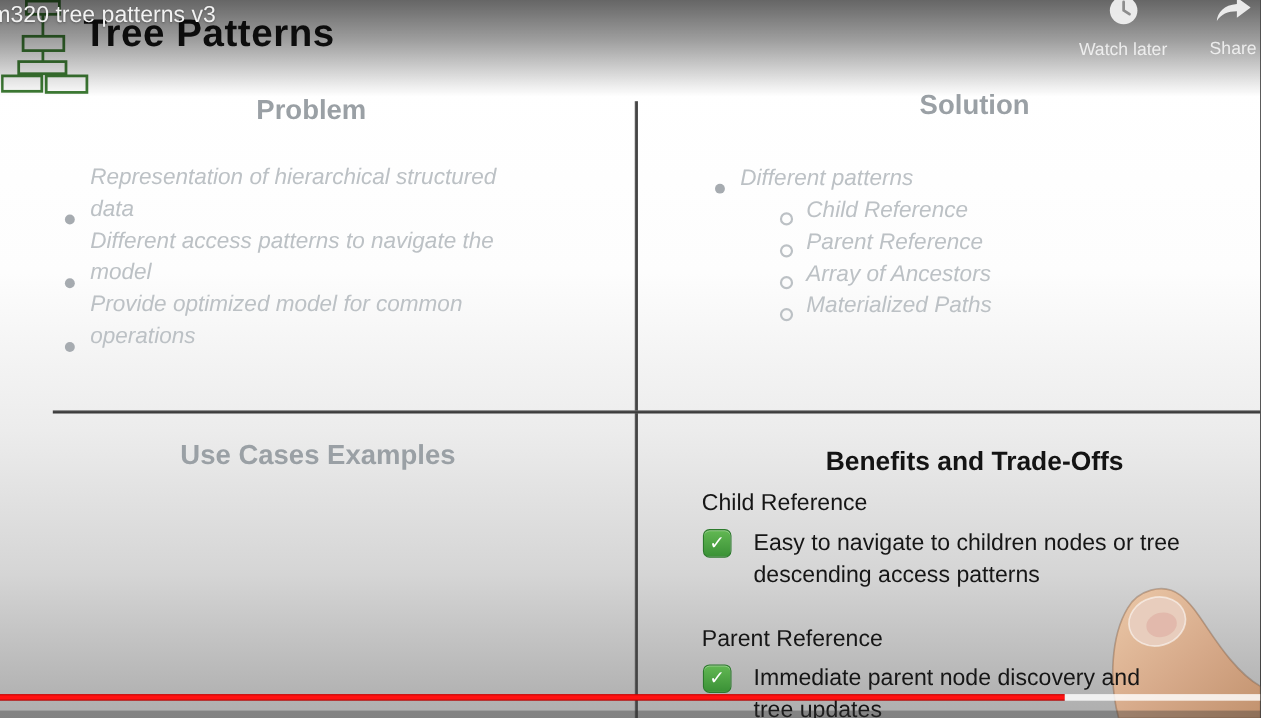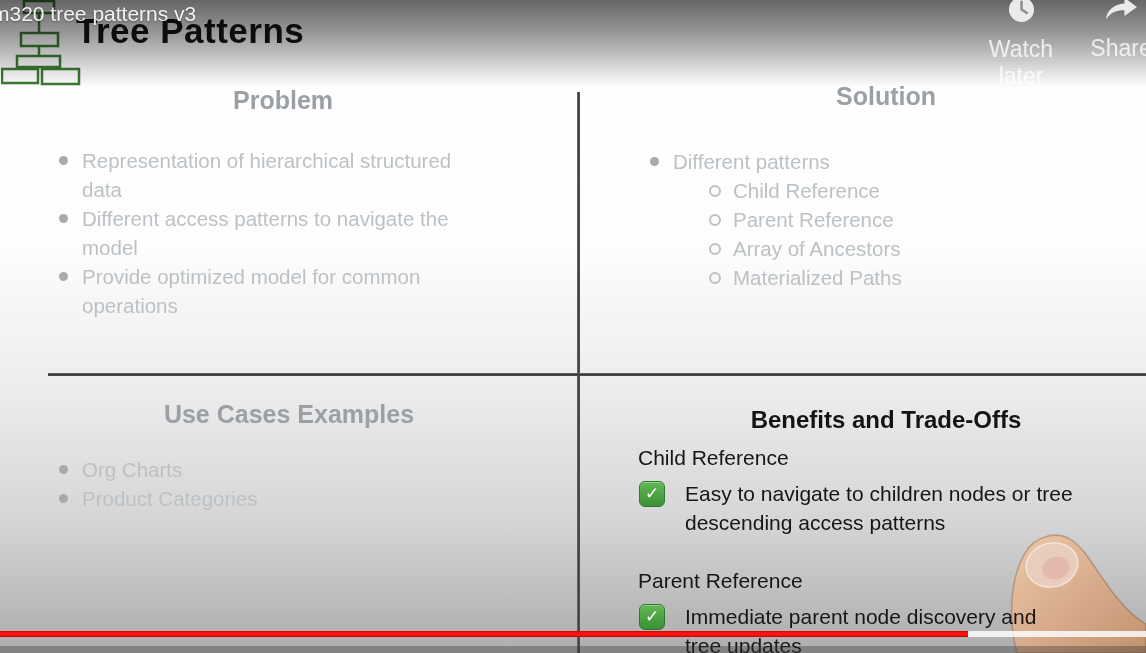--- a/index.html
+++ b/index.html
@@ -19,42 +19,42 @@
   .quad-heading{position:absolute;font-size:25px;font-weight:bold;color:#9aa0a5;text-align:center;}
   .quad-heading.dark{color:#141414;font-size:24px;}
   .h-problem{left:0;top:86px;width:566px;}
   .h-solution{left:606px;top:82px;width:560px;}
   .h-usecases{left:0;top:400px;width:578px;}
   .h-benefits{left:606px;top:406px;width:560px;}
   .bullet-list{position:absolute;font-size:20.5px;color:#bcc1c5;line-height:29px;}
   .l-problem{left:54px;top:146px;width:492px;}
   .l-usecases{left:54px;top:455px;width:492px;}
   .l-solution{left:645px;top:147px;width:470px;}
-  .bullet-row{display:flex;align-items:flex-start;}
+  .bullet-row{display:flex;align-items:flex-end;font-style:italic;}
   .dot{flex:0 0 auto;width:9px;height:9px;border-radius:50%;background:#a6abb0;margin:10px 14px 0 5px;}
   .ring{flex:0 0 auto;width:8px;height:8px;border-radius:50%;border:2px solid #bcc1c5;margin:9px 12px 0 64px;background:transparent;}
   .btext{flex:1 1 auto;}
   
   .benefits{position:absolute;left:638px;top:443px;width:478px;font-size:21px;color:#161616;line-height:29px;}
   .pattern-label{margin:0 0 7px 0;}
   .benefit-row{display:flex;align-items:flex-start;margin-bottom:29px;}
   .checkbox{flex:0 0 auto;width:24px;height:24px;margin:2px 20px 0 1px;border-radius:6px;
     background:linear-gradient(180deg,#62b853,var(--check-green,#3a9136));
     border:1px solid #2c7a2c;color:#fff;font-size:17px;font-weight:bold;text-align:center;line-height:23px;
     box-shadow:inset 0 1px 0 rgba(255,255,255,0.35);}
   
   .player-ui{position:absolute;inset:0;z-index:3;pointer-events:none;border-radius:16px;}
   .scrim{position:absolute;left:0;top:0;right:0;height:88px;
     background:linear-gradient(180deg,rgba(0,0,0,0.58) 0%,rgba(0,0,0,0.36) 42%,rgba(0,0,0,0) 100%);}
   .video-title{position:absolute;left:-8px;top:2px;font-size:21px;color:#f2f2f2;white-space:nowrap;
     text-shadow:0 1px 2px rgba(0,0,0,0.35);pointer-events:auto;}
   .wl-btn,.share-btn{position:absolute;top:-4px;text-align:center;pointer-events:auto;cursor:pointer;}
   .wl-btn{left:966px;width:110px;}
   .share-btn{left:1086px;width:70px;}
-  .ctrl-label{display:block;margin-top:9px;font-size:23px;color:rgba(255,255,255,0.78);}
+  .ctrl-label{display:block;margin-top:9px;font-size:16px;color:rgba(255,255,255,0.78);}
   .progress-played{position:absolute;left:0;top:631px;width:968px;height:6px;pointer-events:auto;
     background:linear-gradient(180deg,#c40000,var(--progress-red,#ff1212) 30%,var(--progress-red,#ff1212) 72%,#ad0000);}
   .progress-rest{position:absolute;left:968px;top:631px;width:178px;height:6px;pointer-events:auto;
     background:rgba(255,255,255,0.82);}
   .bottom-strip{position:absolute;left:0;bottom:0;width:100%;height:7px;background:rgba(50,50,50,0.35);}
 </style>
 </head>
 <body>
 
 <div class="stage">
@@ -136,30 +136,20 @@
         <span class="ring"></span>
         <div class="btext">Array of Ancestors</div>
       </div>
       <div class="bullet-row">
         <span class="ring"></span>
         <div class="btext">Materialized Paths</div>
       </div>
     </div>
 
     <div class="quad-heading h-usecases">Use Cases Examples</div>
-    <div class="bullet-list l-usecases">
-      <div class="bullet-row">
-        <span class="dot"></span>
-        <div class="btext">Org Charts</div>
-      </div>
-      <div class="bullet-row">
-        <span class="dot"></span>
-        <div class="btext">Product Categories</div>
-      </div>
-    </div>
 
     <div class="quad-heading dark h-benefits">Benefits and Trade-Offs</div>
     <div class="benefits">
       <div class="pattern-label">Child Reference</div>
       <div class="benefit-row">
         <span class="checkbox">✓</span>
         <div class="btext">
           <div>Easy to navigate to children nodes or tree</div>
           <div>descending access patterns</div>
         </div>

